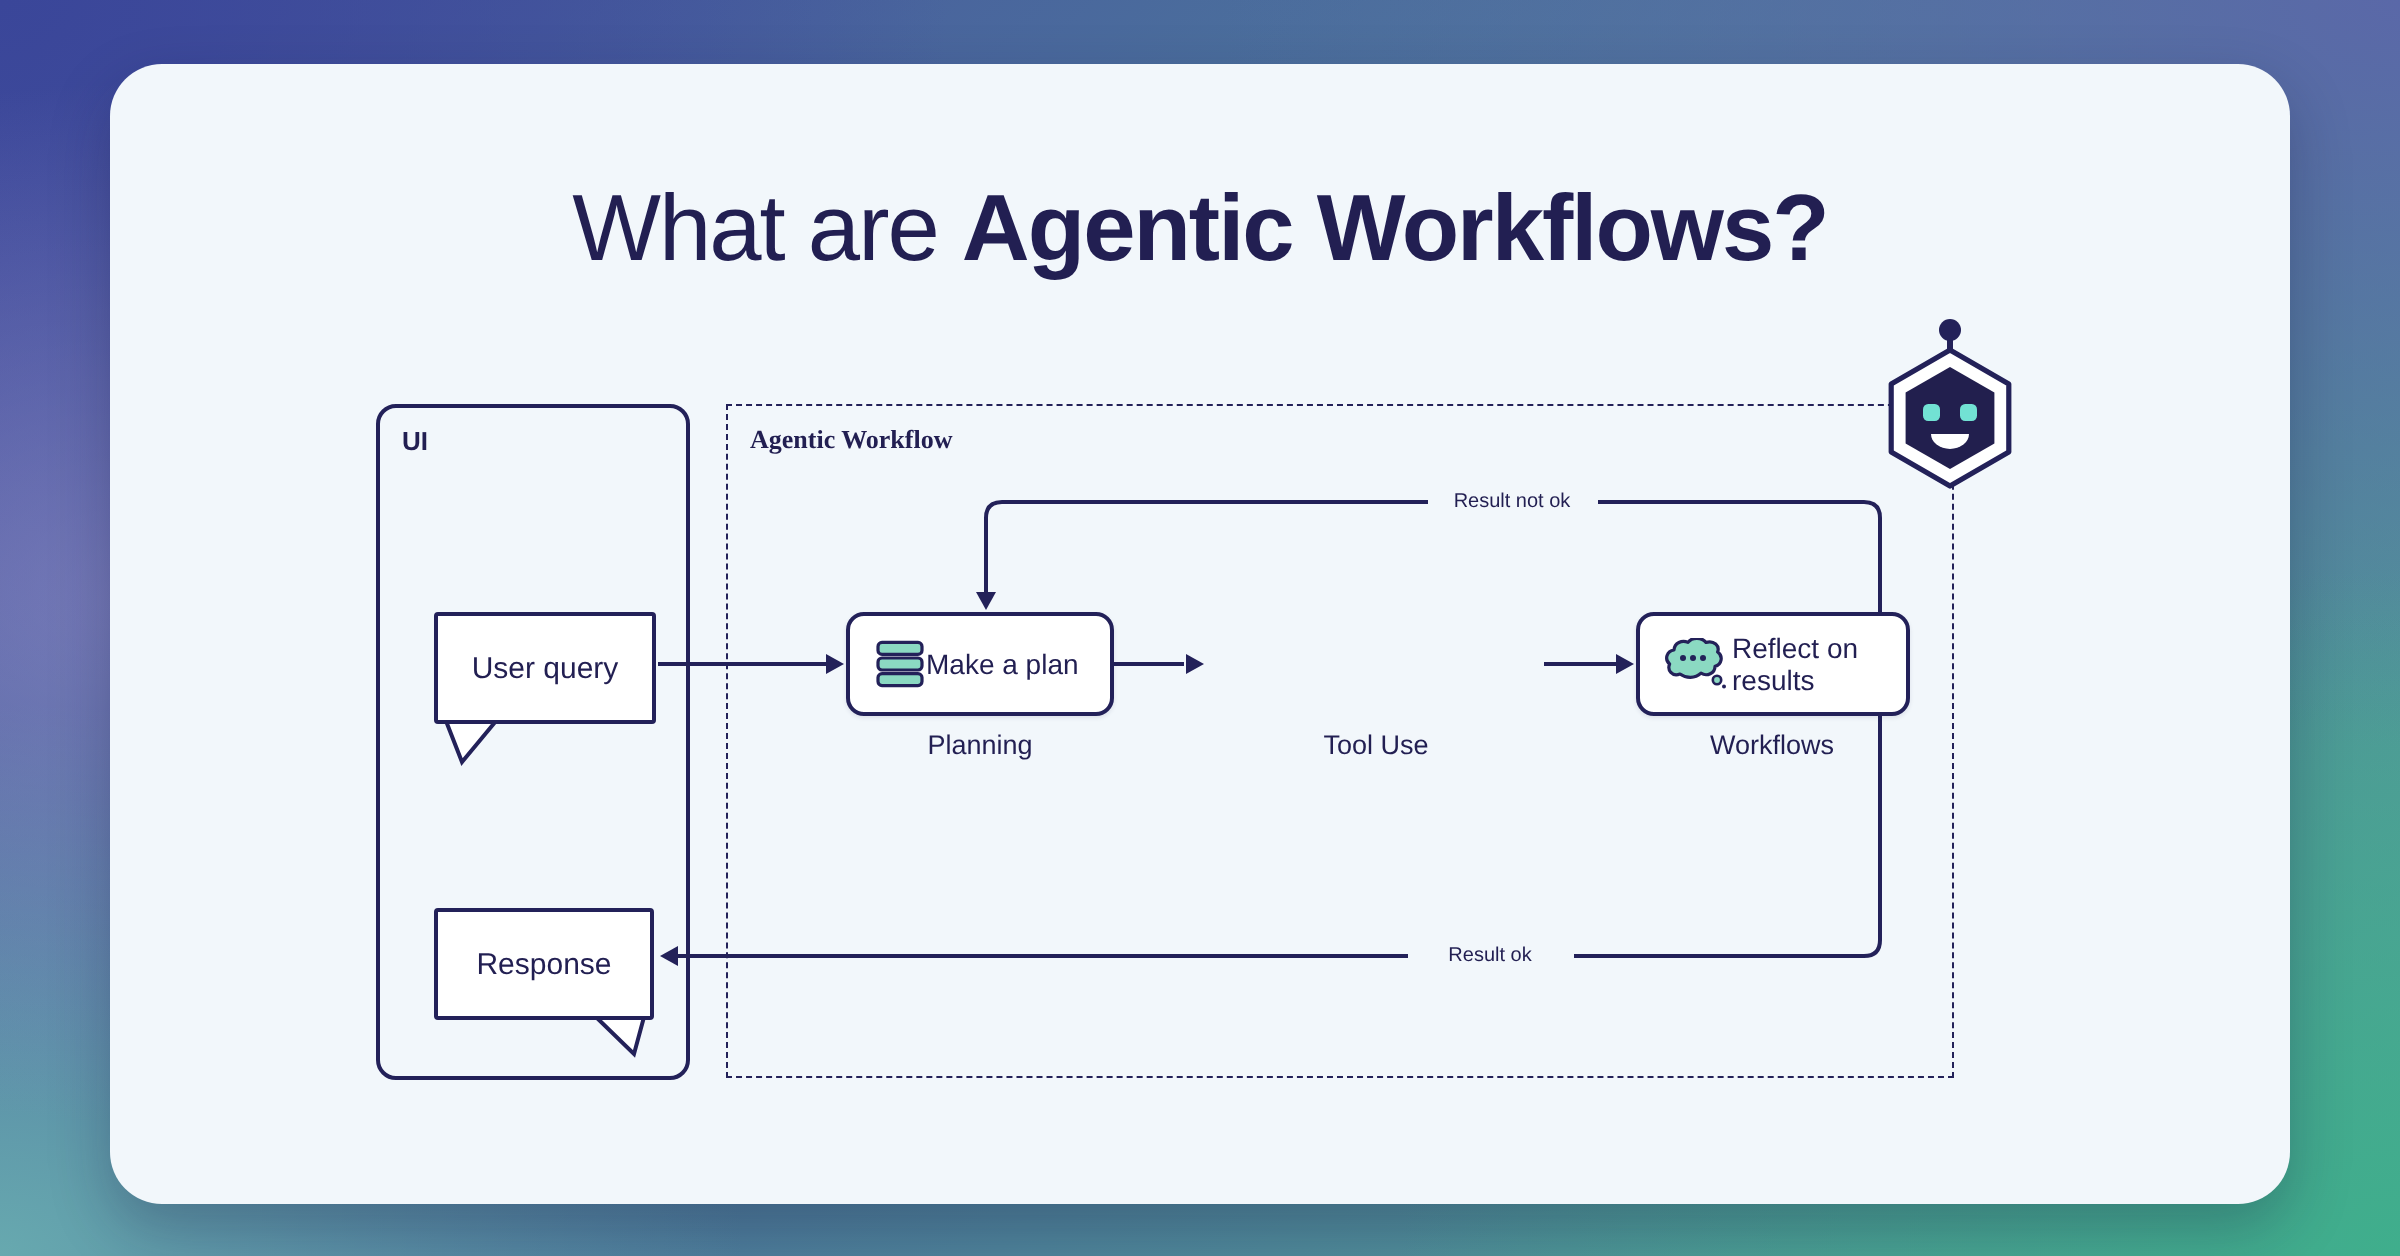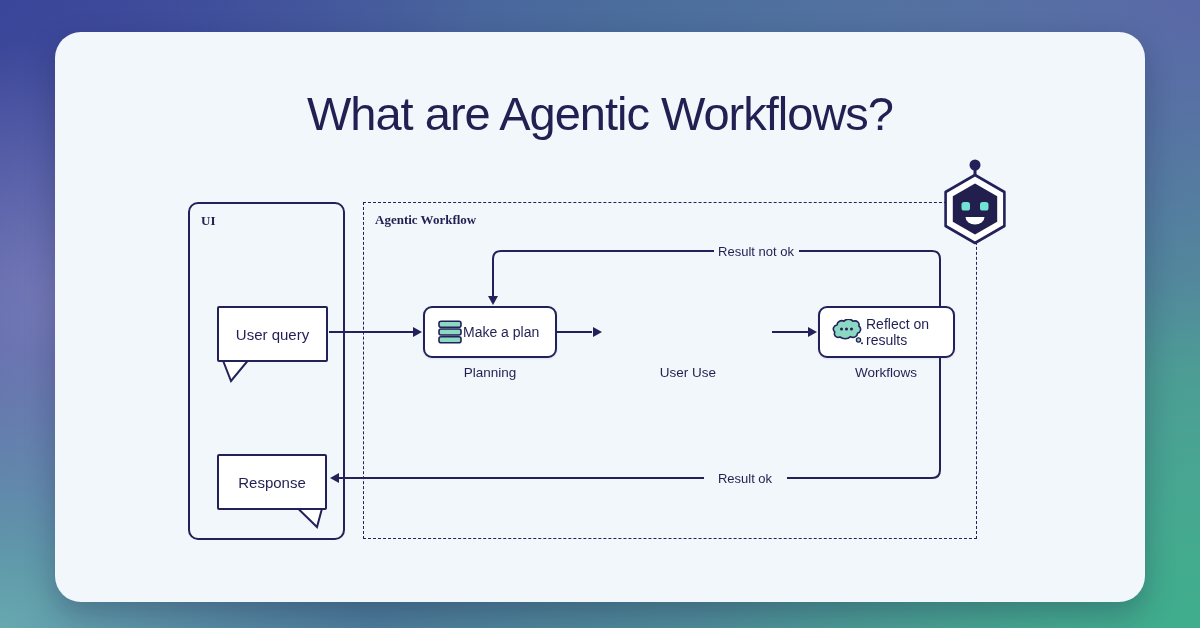--- a/index.html
+++ b/index.html
@@ -20,23 +20,23 @@
   }
   .card{
     position:absolute;left:55px;top:32px;width:1090px;height:570px;
     background:#f2f7fb;border-radius:26px;
     box-shadow:0 12px 30px rgba(20,20,60,.28);
   }
   .title{
     position:absolute;left:0;top:86px;width:1200px;
     text-align:center;font-size:47px;letter-spacing:-1px;color:#221f52;
   }
-  .title .bold{font-weight:normal;}
+  .title .bold{font-weight:bold;}
   .panel{position:absolute;border:2px solid #232159;box-sizing:border-box;}
-  .ui-panel{left:188px;top:202px;width:157px;height:338px;border-radius:10px;font-family:Liberation Serif, serif;}
+  .ui-panel{left:188px;top:202px;width:157px;height:338px;border-radius:10px;}
   .wf-panel{left:363px;top:202px;width:614px;height:337px;border:1.6px dashed #232159;font-family:Liberation Serif, serif;}
   .panel-label{position:absolute;left:11px;top:9px;font-size:13px;font-weight:bold;}
   .bubble{
     position:absolute;background:#ffffff;border:2px solid #232159;border-radius:2px;
     display:flex;align-items:center;justify-content:center;
     font-size:15px;box-sizing:border-box;
   }
   .bubble-userquery{left:217px;top:306px;width:111px;height:56px;}
   .bubble-response{left:217px;top:454px;width:110px;height:56px;}
   .step{
@@ -48,21 +48,21 @@
   .step-1{left:423px;width:134px;}
   .step-2{left:603px;width:169px;}
   .step-3{left:818px;width:137px;}
   .step .icon{flex:0 0 auto;display:flex;}
   .sublabel{
     position:absolute;top:365px;transform:translateX(-50%);
     font-size:13.5px;white-space:nowrap;
   }
   .edge-label{
     position:absolute;transform:translate(-50%,-50%);
-    font-size:13px;white-space:nowrap;
+    font-size:10px;white-space:nowrap;
   }
   .layer{position:absolute;left:0;top:0;pointer-events:none;}
   .z1{z-index:1;}
   .panel,.bubble,.step,.sublabel,.edge-label,.panel-label{z-index:2;}
   .z3{z-index:3;}
 </style>
 </head>
 <body>
 
 <div class="bg">
@@ -124,21 +124,21 @@
           <rect x="2" y="1.2" width="22" height="6" rx="2"></rect>
           <rect x="2" y="9" width="22" height="6" rx="2"></rect>
           <rect x="2" y="16.8" width="22" height="6" rx="2"></rect>
         </g>
       </svg>
     </span>
     <span>Make a plan</span>
   </div>
   <div class="sublabel" style="left:490px;">Planning</div>
 
-  <div class="sublabel" style="left:688px;">User Use</div>
+  <div class="sublabel" style="left:688px;">Tool Use</div>
 
   <div class="step step-3">
     <span class="icon">
       <svg width="34" height="27" viewBox="0 0 34 27">
         <path d="M 8 18 C 4 19.5 1.5 16 2.8 13 C 0 10.5 1.5 6.5 5 6 C 5.2 2.5 9 .8 12 2.2 C 14 -0.6 19 -0.4 21 2.2 C 25 1 28 4 26.8 7 C 29.8 9 28.8 13.5 25.5 14.2 C 25.5 17.5 21.5 19.5 18.5 17.6 C 15.5 20.4 11 20.2 8 18 Z" fill="#8bd9c2" stroke="#232159" stroke-width="1.6" stroke-linejoin="round"></path>
         <g fill="#232159">
           <circle cx="9.5" cy="10" r="1.5"></circle>
           <circle cx="14.5" cy="10" r="1.5"></circle>
           <circle cx="19.5" cy="10" r="1.5"></circle>
         </g>

